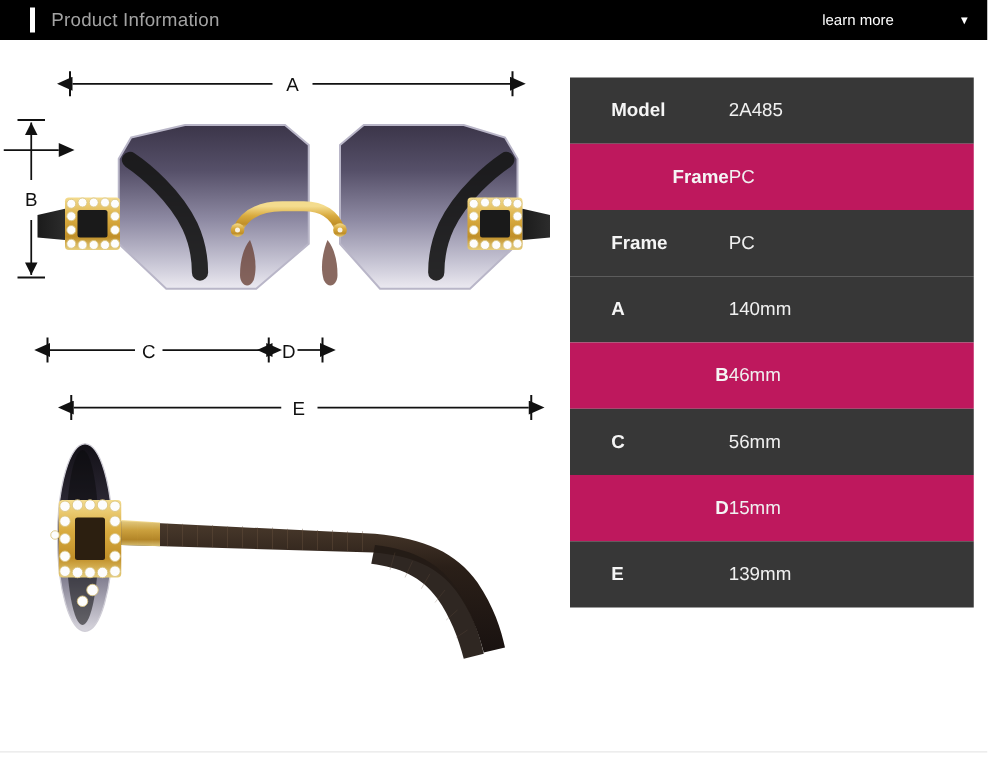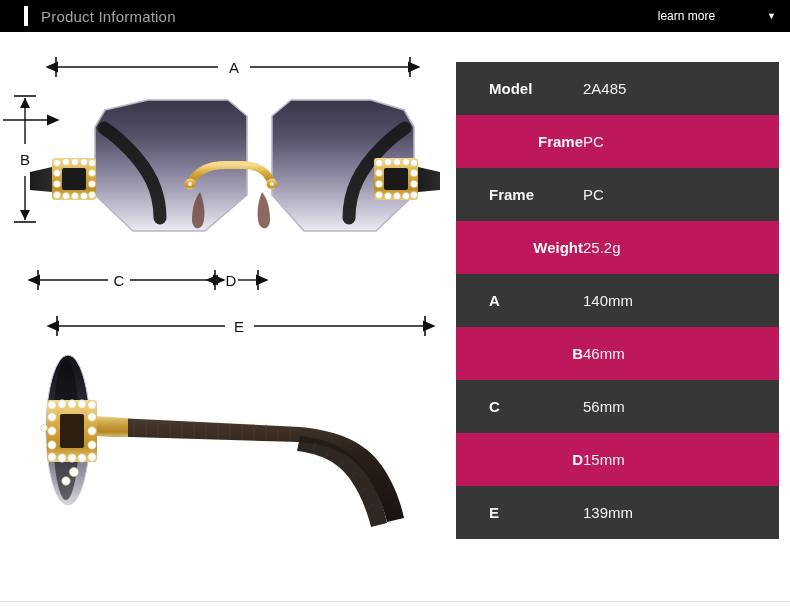--- a/index.html
+++ b/index.html
@@ -376,24 +376,20 @@
       <span class="spec-val">2A485</span>
     </div>
     <div class="spec-row light">
       <span class="spec-key">Frame</span>
       <span class="spec-val">PC</span>
     </div>
     <div class="spec-row dark">
       <span class="spec-key">Frame</span>
       <span class="spec-val">PC</span>
     </div>
-    <div class="spec-row light">
-      <span class="spec-key">Weight</span>
-      <span class="spec-val">25.2g</span>
-    </div>
     <div class="spec-row dark">
       <span class="spec-key">A</span>
       <span class="spec-val">140mm</span>
     </div>
     <div class="spec-row light">
       <span class="spec-key">B</span>
       <span class="spec-val">46mm</span>
     </div>
     <div class="spec-row dark">
       <span class="spec-key">C</span>

